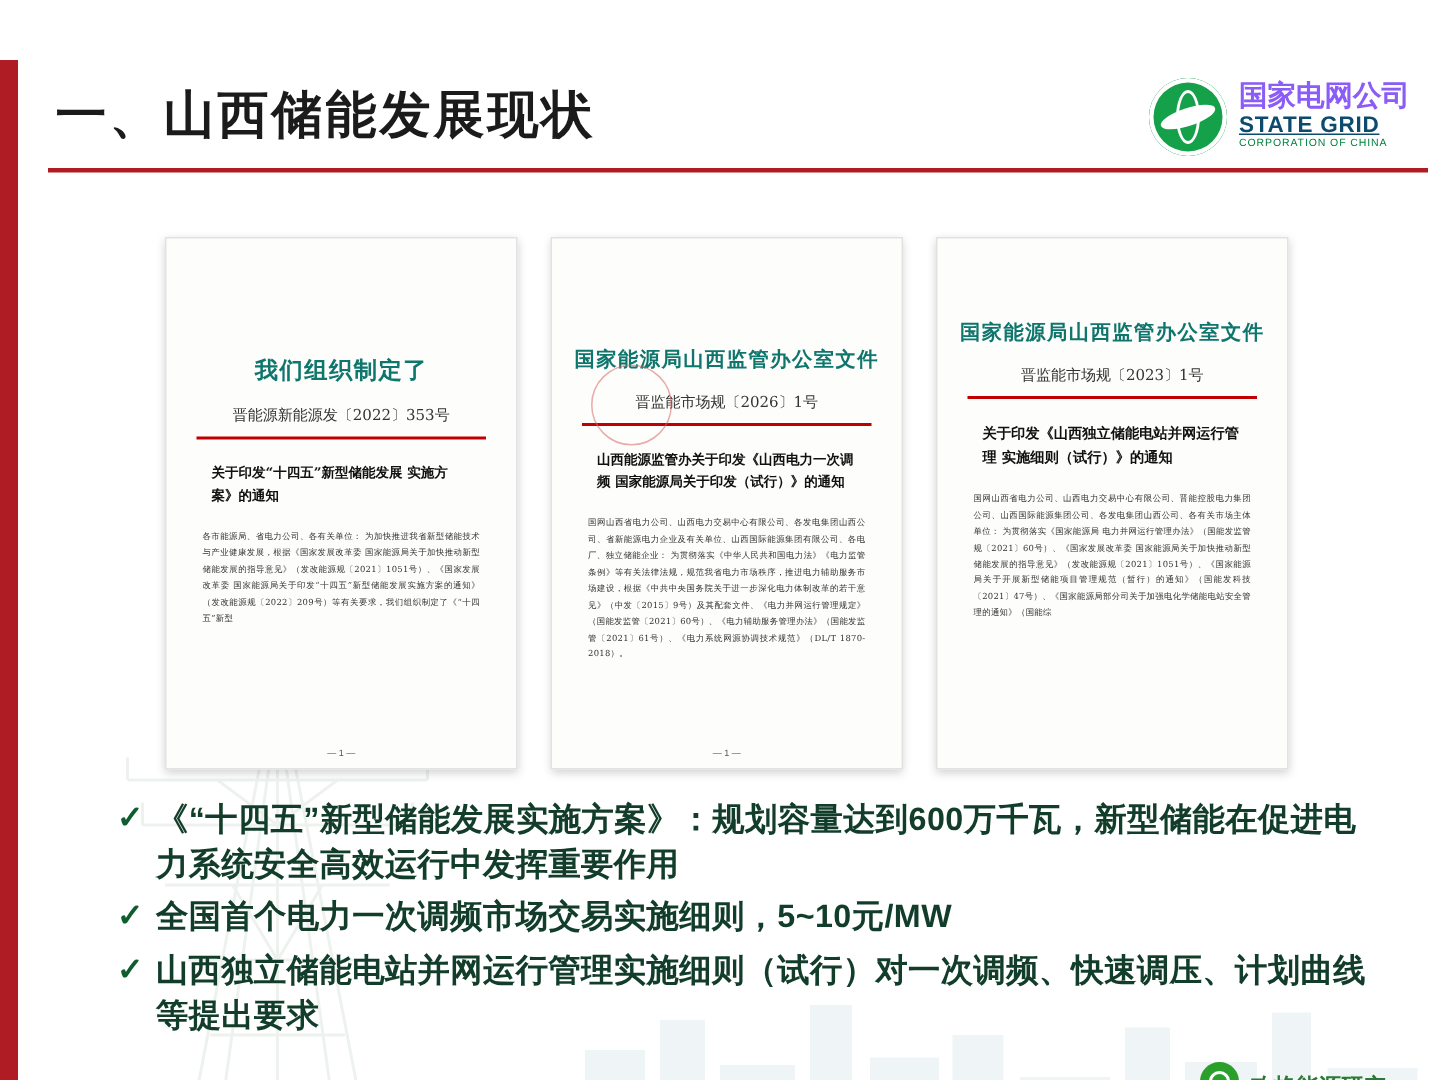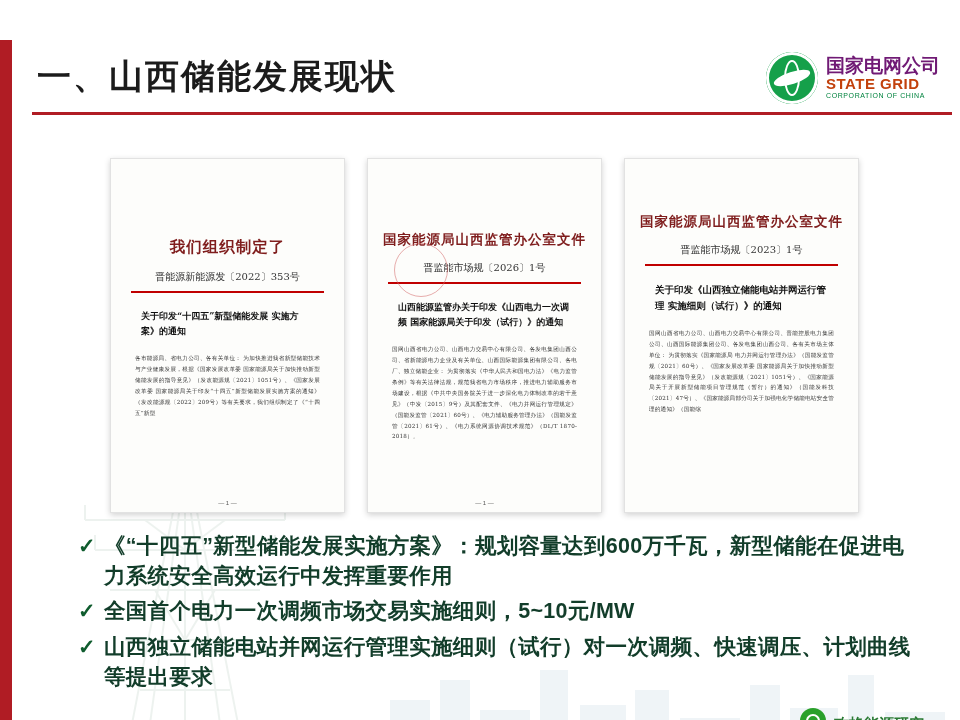--- a/index.html
+++ b/index.html
@@ -99,28 +99,29 @@
     box-sizing: border-box;
   }
   .logo-text {
     display: flex;
     flex-direction: column;
     line-height: 1.05;
   }
   .logo-cn {
     font-size: 19px;
     font-weight: bold;
-    color: #701a75;
-    font-family: Liberation Serif, serif;
+    color: #8b5cf6;
+    font-family: Liberation Mono, monospace;
   }
   .logo-en1 {
     font-size: 15px;
     font-weight: bold;
-    color: #c2410c;
+    color: #0c4a6e;
     letter-spacing: 0.5px;
+    text-decoration: underline;
   }
   .logo-en2 {
     font-size: 7px;
     color: #00833e;
     letter-spacing: 0.6px;
   }
   
   .watermark {
     position: absolute;
     left: 25px;
@@ -162,21 +163,21 @@
   }
   .doc-inner {
     position: absolute;
     left: 14px;
     top: 14px;
     right: 14px;
     bottom: 14px;
   }
   .doc-heading {
     text-align: center;
-    color: #7f1d1d;
+    color: #0f766e;
     font-weight: bold;
     font-family: Liberation Serif, serif;
     letter-spacing: 1px;
     margin-top: 52px;
   }
   .doc1 .doc-heading { font-size: 15.5px; margin-top: 64px; }
   .doc2 .doc-heading { font-size: 13.5px; margin-top: 58px; }
   .doc3 .doc-heading { font-size: 13.5px; margin-top: 40px; }
   .doc-subno {
     text-align: center;

